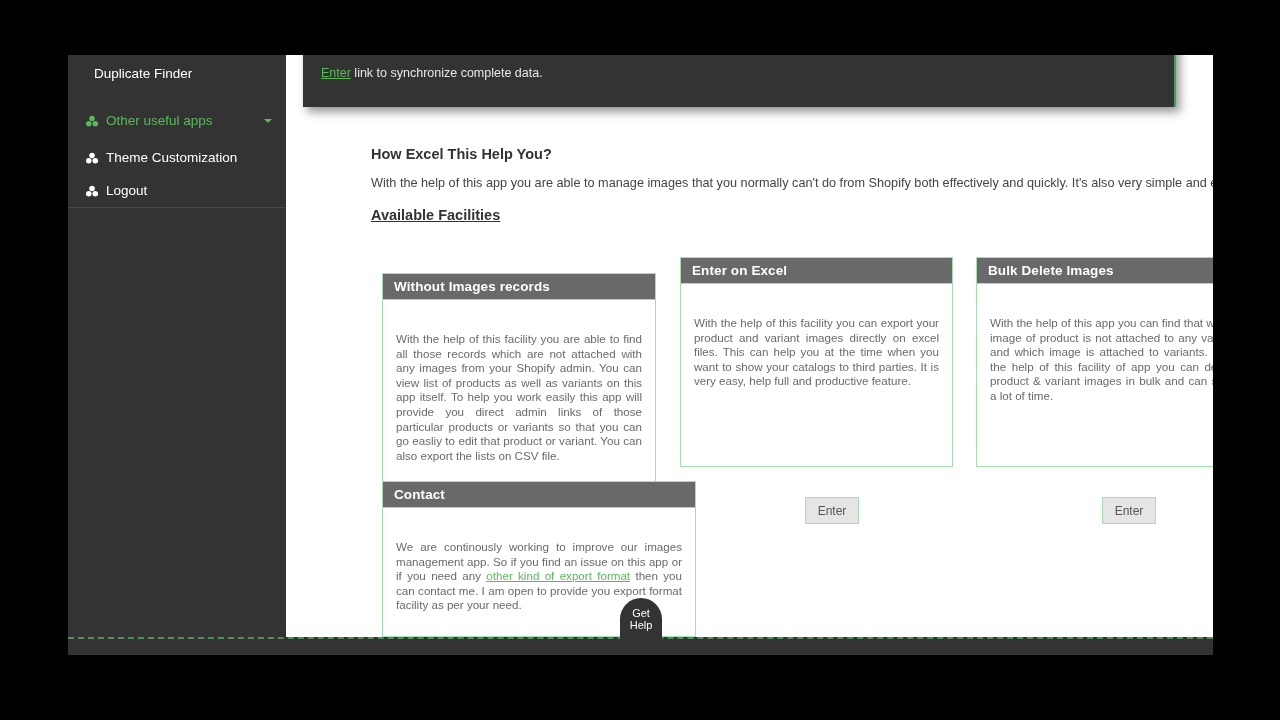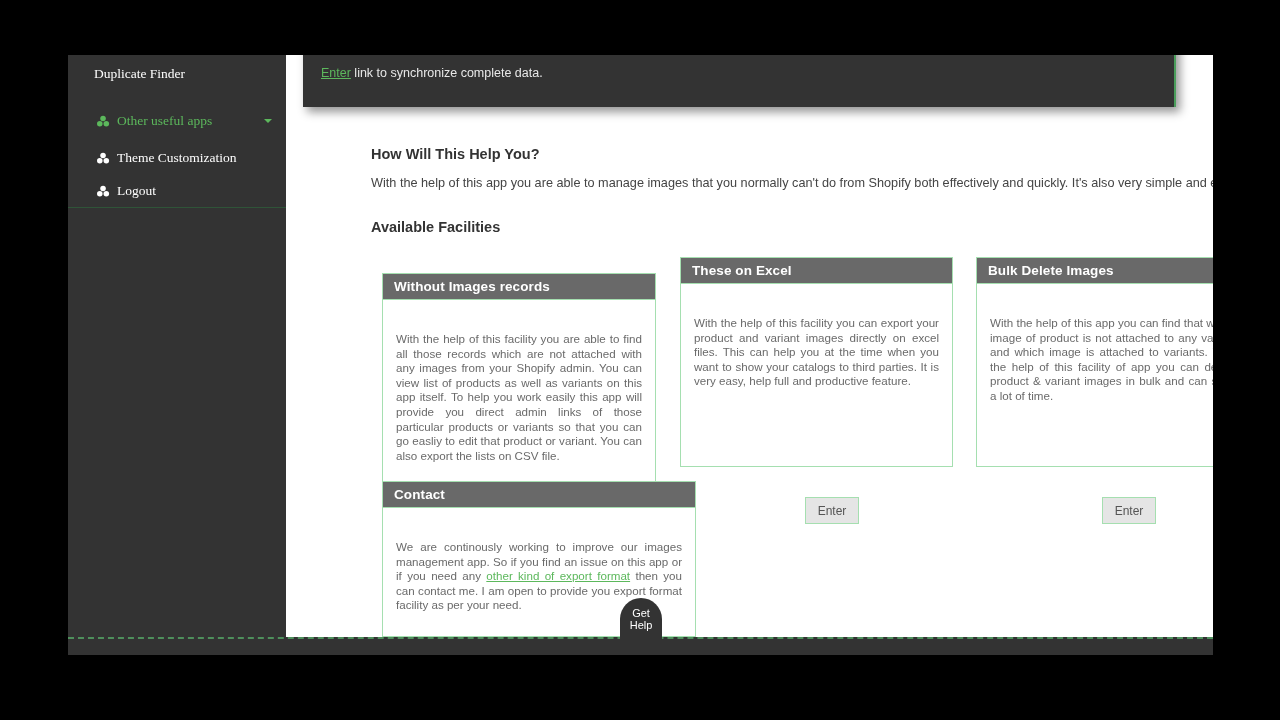--- a/index.html
+++ b/index.html
@@ -37,26 +37,25 @@
     top: 0;
     width: 218px;
     height: 582px;
     background: #333333;
     overflow: hidden;
   }
   .side-item {
     position: relative;
     display: flex;
     align-items: center;
-    padding: 0 28px;
+    padding: 0 17px;
     height: 33px;
     font-size: 13.5px;
     color: #ffffff;
     white-space: nowrap;
-    font-family: Liberation Serif, serif;
   }
   .side-item.green { color: #5cb85c; }
   .side-title-only { padding-left: 26px; }
   .side-icon {
     display: inline-block;
     width: 15px;
     height: 13px;
     margin-right: 6px;
     flex: none;
     position: relative;
@@ -134,21 +133,21 @@
   }
   .section-para {
     position: absolute;
     left: 85px;
     font-size: 12.7px;
     color: #444444;
     white-space: nowrap;
   }
   #head-help { top: 79px; }
   #para-help { top: 108px; }
-  #head-fac  { top: 152px; }
+  #head-fac  { top: 140px; text-decoration: underline; }
   #para-fac  { top: 173px; }
 
   
   .card {
     position: absolute;
     border: 1px solid #a5dfb0;
     box-sizing: border-box;
     background: #ffffff;
   }
   .card-head {
@@ -300,38 +299,38 @@
     </nav>
 
     <main id="content">
 
       <section id="notice">
         <div class="notice-text">
           <a class="sync-link" href="#">Enter</a><span> link to synchronize complete data.</span>
         </div>
       </section>
 
-      <h2 class="section-head" id="head-help">How Will This Help You?</h2>
+      <h2 class="section-head" id="head-help">How Excel This Help You?</h2>
       <p class="section-para" id="para-help">With the help of this app you are able to manage images that you normally can't do from Shopify both effectively and quickly. It's also very simple and easy to use.</p>
 
       <h2 class="section-head" id="head-fac">Available Facilities</h2>
 
       <div class="card" id="card-0">
         <div class="card-head">
           <span class="card-head-title">Without Images records</span>
         </div>
         <div class="card-body">
           <p class="card-text">With the help of this facility you are able to find all those records which are not attached with any images from your Shopify admin. You can view list of products as well as variants on this app itself. To help you work easily this app will provide you direct admin links of those particular products or variants so that you can go easliy to edit that product or variant. You can also export the lists on CSV file.</p>
         </div>
       </div>
       <div class="enter-btn" id="enter-0">Enter</div>
 
       <div class="card" id="card-1">
         <div class="card-head">
-          <span class="card-head-title">These on Excel</span>
+          <span class="card-head-title">Enter on Excel</span>
         </div>
         <div class="card-body">
           <p class="card-text">With the help of this facility you can export your product and variant images directly on excel files. This can help you at the time when you want to show your catalogs to third parties. It is very easy, help full and productive feature.</p>
         </div>
       </div>
       <div class="enter-btn" id="enter-1">Enter</div>
 
       <div class="card" id="card-2">
         <div class="card-head">
           <span class="card-head-title">Bulk Delete Images</span>

